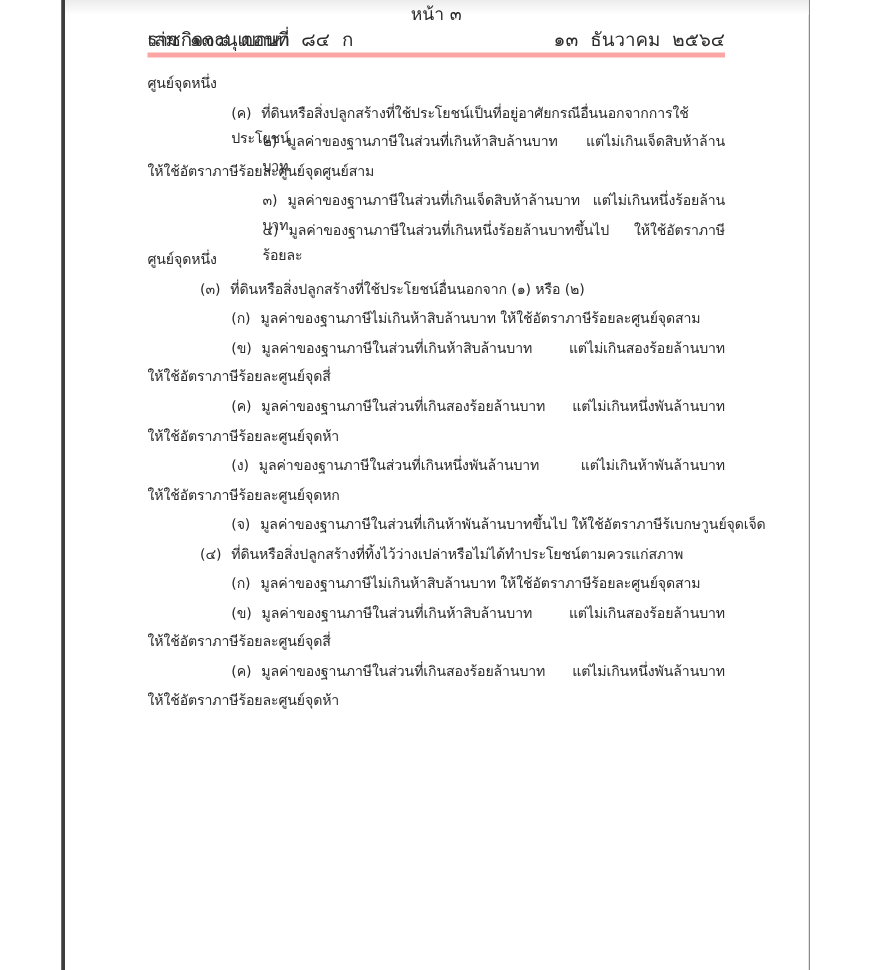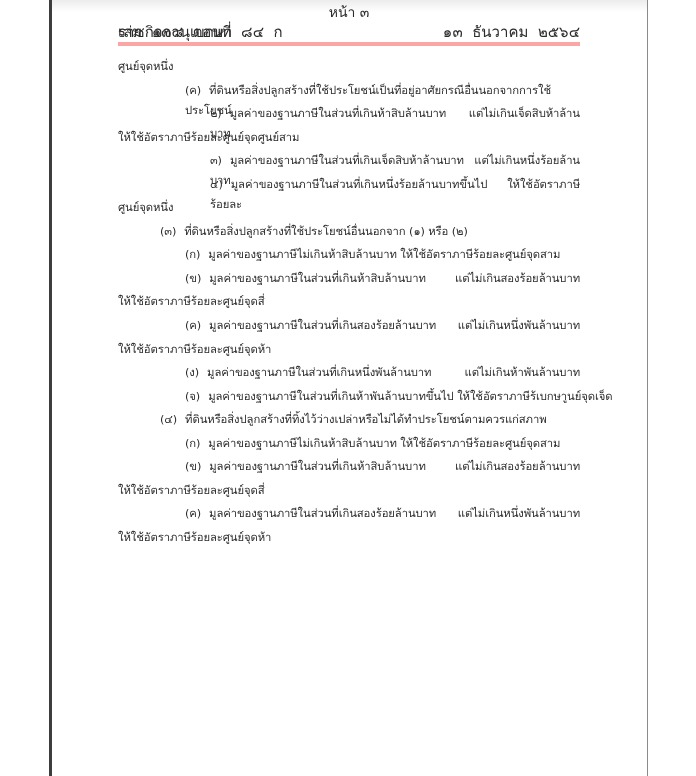--- a/index.html
+++ b/index.html
@@ -94,21 +94,21 @@
       font-size: 11.3px;
       line-height: 20px;
       white-space: nowrap;
       letter-spacing: -0.1px;
     }
     .line.justify {
       text-align: justify;
       text-align-last: justify;
       white-space: normal;
     }
-    .i0 { padding-left: 0; }
+    .i0 { padding-left: 0; font-family: Liberation Serif, serif; }
     .i1 { padding-left: 42px; }
     .i2 { padding-left: 67px; }
     .i3 { padding-left: 92px; }
     .marker { margin-right: 8px; }
   </style>
 </head>
 <body>
 
 <div class="left-rule"></div>
 <div class="right-rule"></div>
@@ -130,20 +130,21 @@
     <div class="line justify i3"><span class="marker">๓)</span><span>มูลค่าของฐานภาษีในส่วนที่เกินเจ็ดสิบห้าล้านบาท  แต่ไม่เกินหนึ่งร้อยล้านบาท</span></div>
     <div class="line justify i3"><span class="marker">๔)</span><span>มูลค่าของฐานภาษีในส่วนที่เกินหนึ่งร้อยล้านบาทขึ้นไป  ให้ใช้อัตราภาษีร้อยละ</span></div>
     <div class="line i0"><span>ศูนย์จุดหนึ่ง</span></div>
     <div class="line i1"><span class="marker">(๓)</span><span>ที่ดินหรือสิ่งปลูกสร้างที่ใช้ประโยชน์อื่นนอกจาก  (๑)  หรือ  (๒)</span></div>
     <div class="line i2"><span class="marker">(ก)</span><span>มูลค่าของฐานภาษีไม่เกินห้าสิบล้านบาท  ให้ใช้อัตราภาษีร้อยละศูนย์จุดสาม</span></div>
     <div class="line justify i2"><span class="marker">(ข)</span><span>มูลค่าของฐานภาษีในส่วนที่เกินห้าสิบล้านบาท  แต่ไม่เกินสองร้อยล้านบาท</span></div>
     <div class="line i0"><span>ให้ใช้อัตราภาษีร้อยละศูนย์จุดสี่</span></div>
     <div class="line justify i2"><span class="marker">(ค)</span><span>มูลค่าของฐานภาษีในส่วนที่เกินสองร้อยล้านบาท  แต่ไม่เกินหนึ่งพันล้านบาท</span></div>
     <div class="line i0"><span>ให้ใช้อัตราภาษีร้อยละศูนย์จุดห้า</span></div>
     <div class="line justify i2"><span class="marker">(ง)</span><span>มูลค่าของฐานภาษีในส่วนที่เกินหนึ่งพันล้านบาท  แต่ไม่เกินห้าพันล้านบาท</span></div>
+    <div class="line i0"><span>ให้ใช้อัตราภาษีร้อยละศูนย์จุดหก</span></div>
     <div class="line i2"><span class="marker">(จ)</span><span>มูลค่าของฐานภาษีในส่วนที่เกินห้าพันล้านบาทขึ้นไป  ให้ใช้อัตราภาษีร้เบกษาูนย์จุดเจ็ด</span></div>
     <div class="line i1"><span class="marker">(๔)</span><span>ที่ดินหรือสิ่งปลูกสร้างที่ทิ้งไว้ว่างเปล่าหรือไม่ได้ทำประโยชน์ตามควรแก่สภาพ</span></div>
     <div class="line i2"><span class="marker">(ก)</span><span>มูลค่าของฐานภาษีไม่เกินห้าสิบล้านบาท  ให้ใช้อัตราภาษีร้อยละศูนย์จุดสาม</span></div>
     <div class="line justify i2"><span class="marker">(ข)</span><span>มูลค่าของฐานภาษีในส่วนที่เกินห้าสิบล้านบาท  แต่ไม่เกินสองร้อยล้านบาท</span></div>
     <div class="line i0"><span>ให้ใช้อัตราภาษีร้อยละศูนย์จุดสี่</span></div>
     <div class="line justify i2"><span class="marker">(ค)</span><span>มูลค่าของฐานภาษีในส่วนที่เกินสองร้อยล้านบาท  แต่ไม่เกินหนึ่งพันล้านบาท</span></div>
     <div class="line i0"><span>ให้ใช้อัตราภาษีร้อยละศูนย์จุดห้า</span></div>
   </div>
 </div>
 

